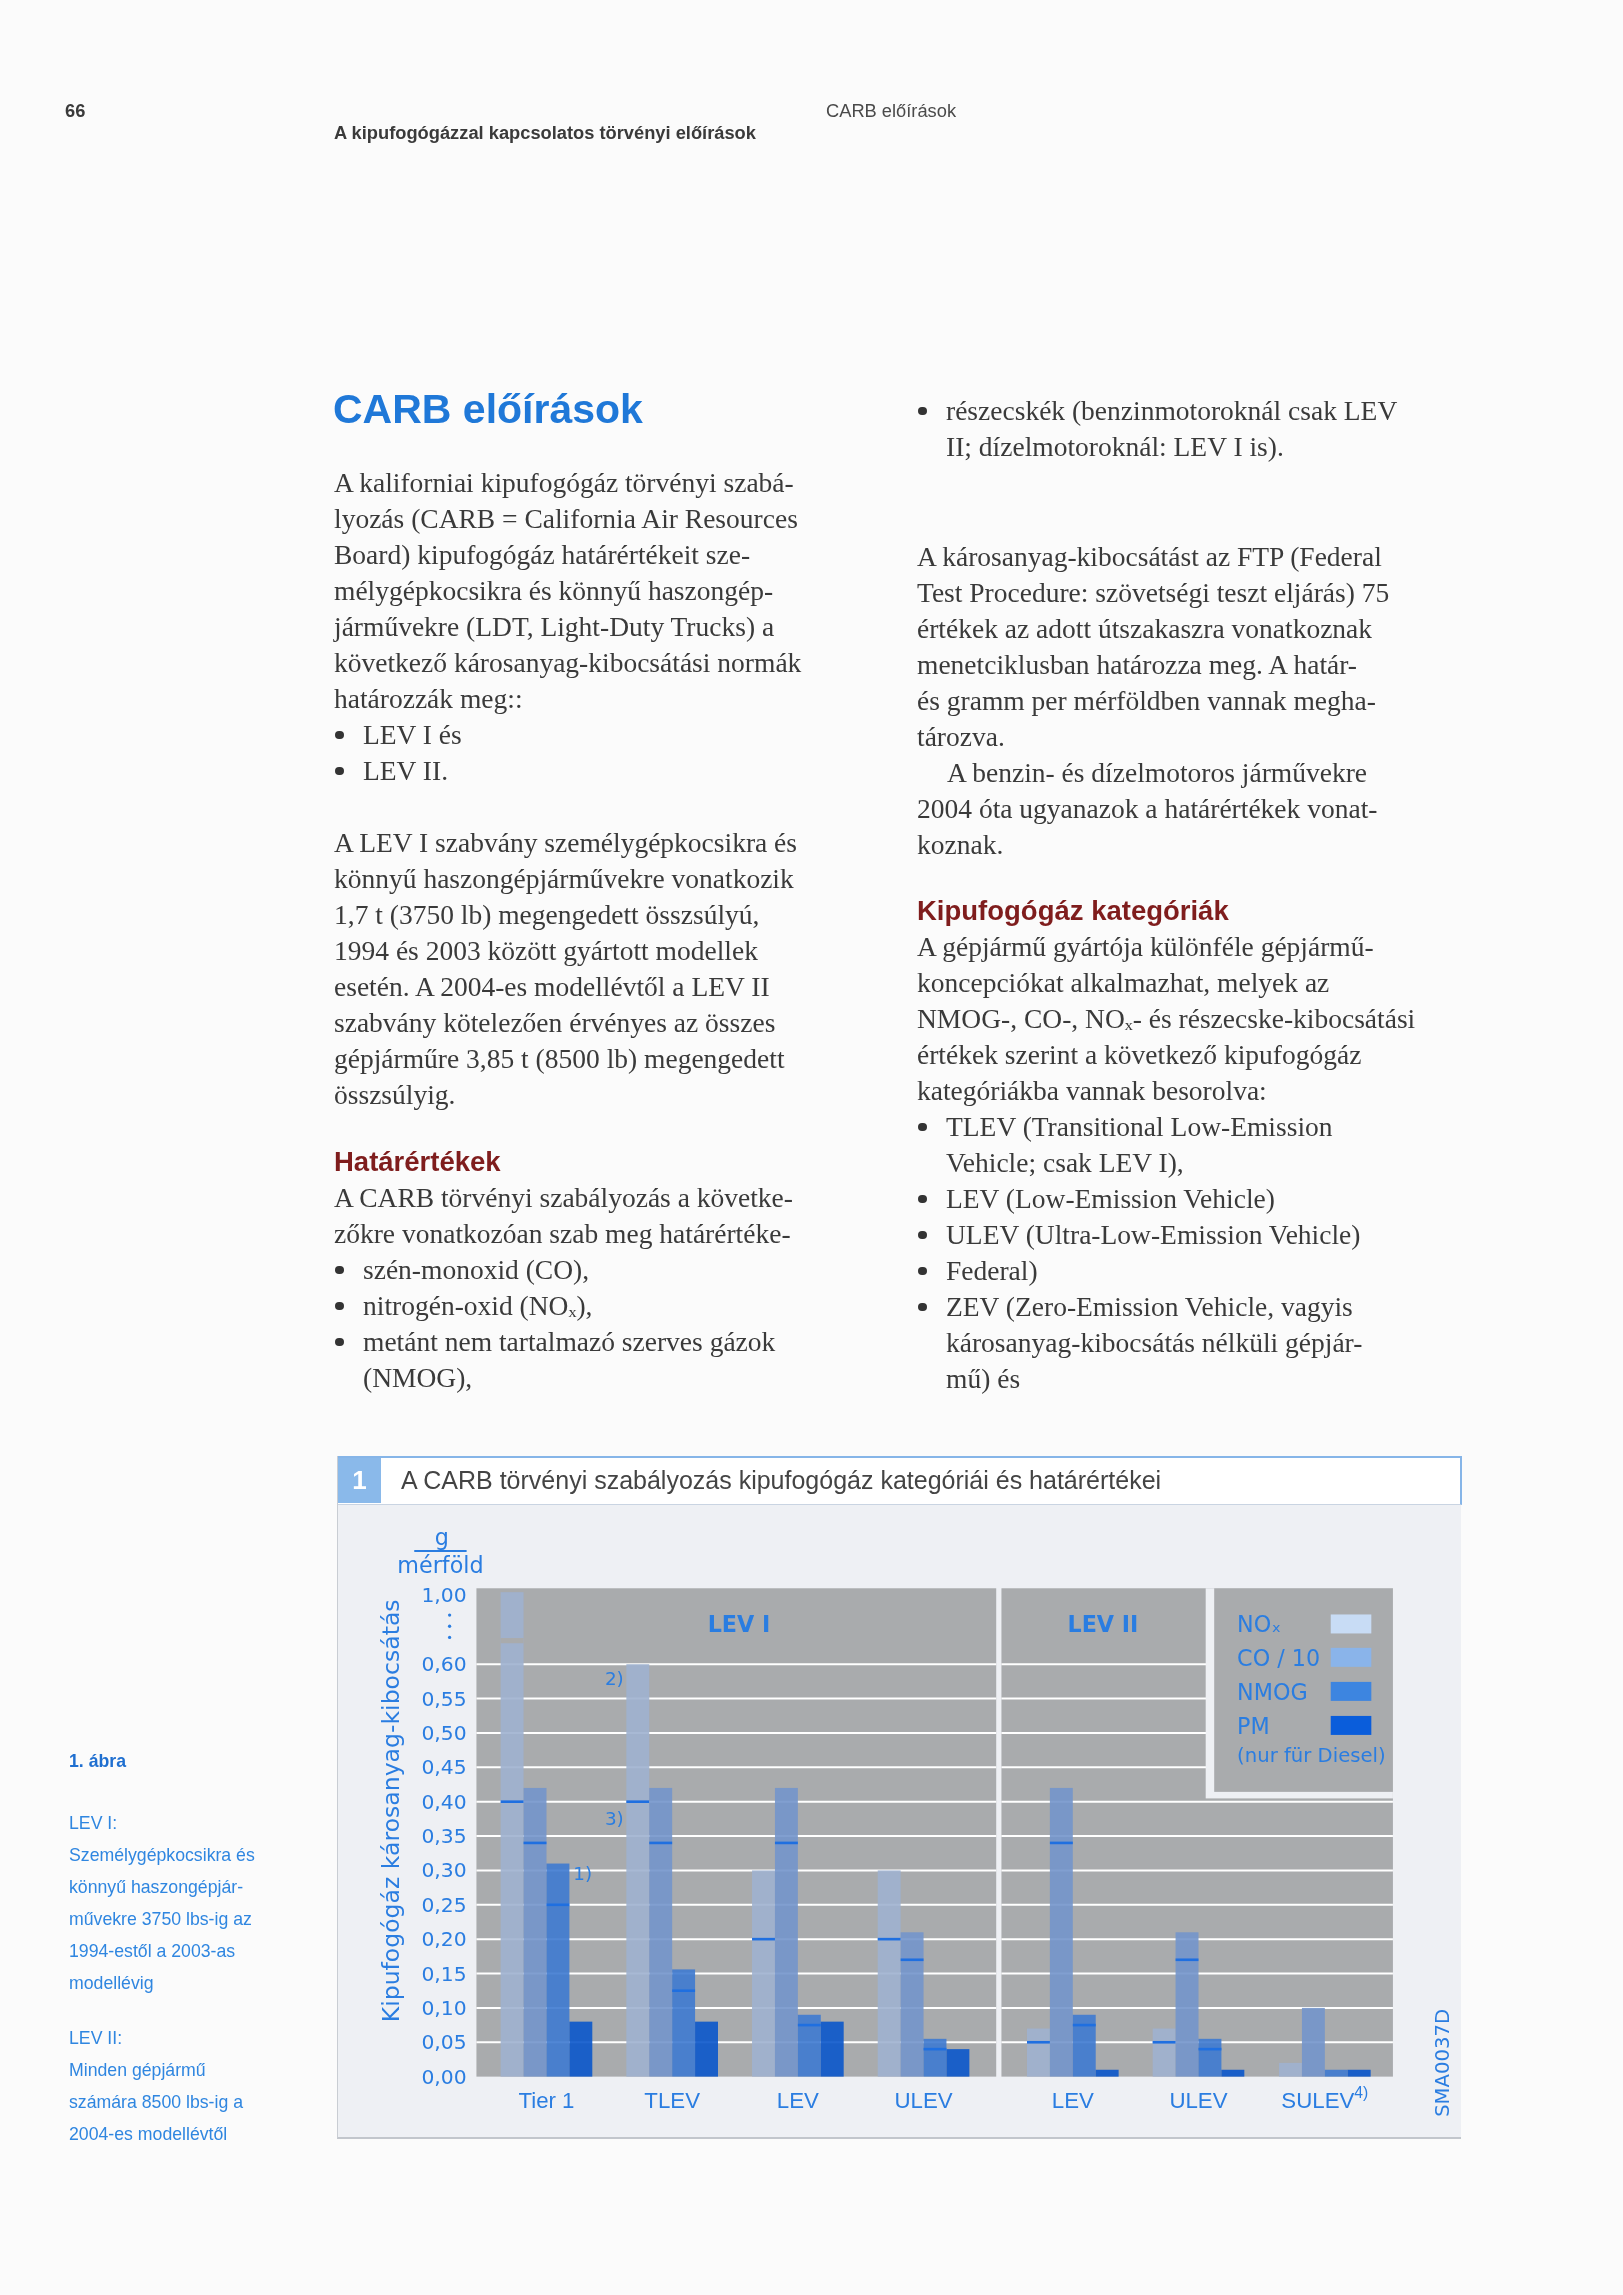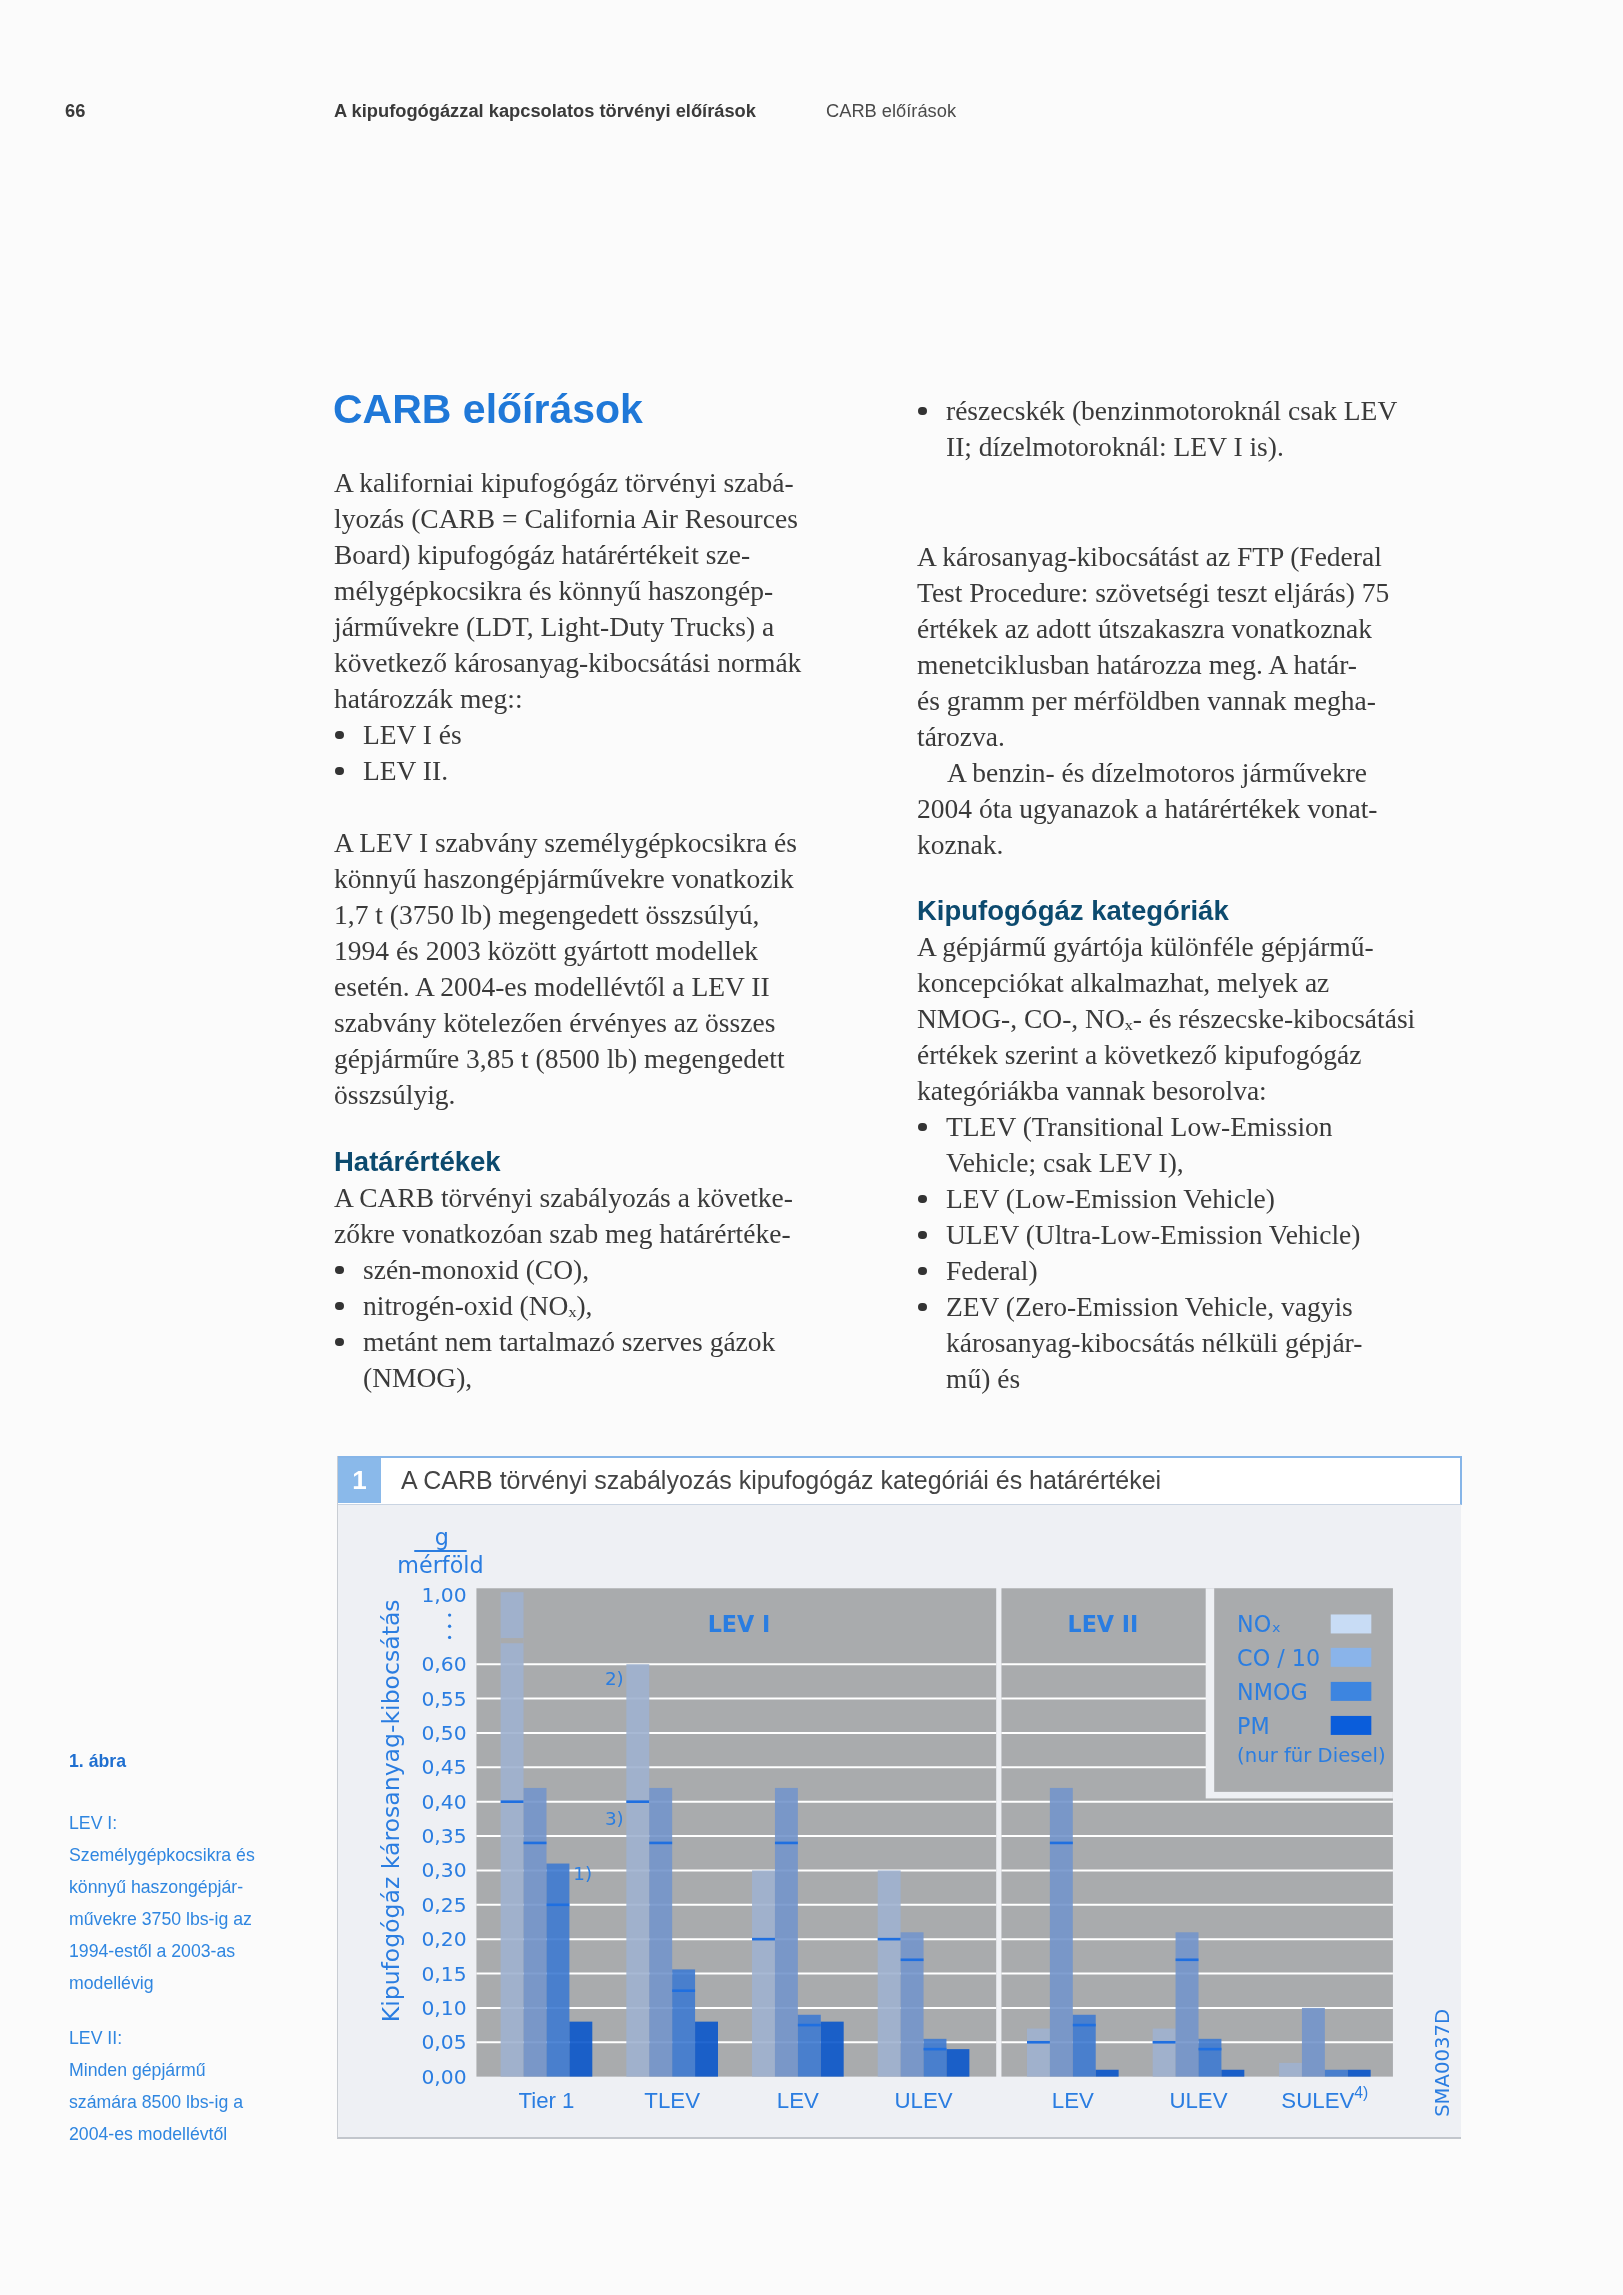--- a/index.html
+++ b/index.html
@@ -3,41 +3,41 @@
 <meta charset="utf-8">
 <style>
   html,body{margin:0;padding:0;background:#fbfbfb;}
   #page{position:relative;width:1623px;height:2295px;background:#fbfbfb;overflow:hidden;}
   .hdr{position:absolute;top:98px;height:26px;line-height:26px;font-family:"Liberation Sans",sans-serif;font-size:18.3px;color:#4a4a4a;white-space:nowrap;}
   .hdr.b{font-weight:bold;color:#3a3a3a;}
   .title{position:absolute;left:333px;top:384px;font-family:"Liberation Sans",sans-serif;font-weight:bold;font-size:41px;line-height:50px;color:#1f78d8;white-space:nowrap;}
   .block{position:absolute;width:563px;}
   .ln{height:36px;line-height:36px;white-space:nowrap;font-family:"Liberation Serif","DejaVu Serif",serif;font-size:27.5px;color:#3a3a3a;}
   .ind{padding-left:30px;}
-  .h2{height:36px;line-height:36px;white-space:nowrap;font-family:"Liberation Sans",sans-serif;font-weight:bold;font-size:27.5px;color:#0c4a6e;}
+  .h2{height:36px;line-height:36px;white-space:nowrap;font-family:"Liberation Sans",sans-serif;font-weight:bold;font-size:27.5px;color:#7f1d1d;}
   .bul{position:relative;padding-left:29px;}
   .bul .dot{position:absolute;left:1.3px;top:13.7px;width:8.5px;height:8.5px;border-radius:50%;background:#333;}
   .cap{position:absolute;left:69px;width:249px;}
   .cl{height:32px;line-height:32px;white-space:nowrap;font-family:"Liberation Sans",sans-serif;font-size:17.7px;color:#2f86e0;}
   .cl.b{font-weight:bold;color:#1f6fd0;}
   #figure{position:absolute;left:337px;top:1456px;width:1124px;height:683px;background:#eef0f4;border-left:1.3px solid #c9cdd3;border-bottom:2.6px solid #c2c6cc;box-sizing:border-box;}
   #fig-bar{position:absolute;left:0;top:0;width:1124px;height:49px;background:#ffffff;border-top:2.6px solid #86b5e8;border-right:2px solid #86b5e8;border-bottom:1.3px solid #c9d4e2;box-sizing:border-box;}
   #fig-num{position:absolute;left:0;top:0;width:43px;height:45px;background:#8ab9ea;color:#fff;font-family:"Liberation Sans",sans-serif;font-weight:bold;font-size:26px;line-height:45px;text-align:center;}
   #fig-title{position:absolute;left:63px;top:0;height:45px;line-height:45px;font-family:"Liberation Sans",sans-serif;font-size:25px;color:#444;white-space:nowrap;}
   #chart-svg{position:absolute;left:337px;top:1505px;}
   .ct{font-family:"DejaVu Sans",sans-serif;fill:#2a7de1;}
   .cx{font-family:"Liberation Sans",sans-serif;fill:#2a7de1;}
 </style>
 </head>
 <body>
 
 <div id="page">
 
   <div class="hdr b" style="left:65px;">66</div>
-  <div class="hdr b" style="left:334px;">A kipufogógázzal kapcsolatos törvényi előírások</div>
+  <div class="hdr b" style="left:334px;margin-top:22px;">A kipufogógázzal kapcsolatos törvényi előírások</div>
   <div class="hdr" style="left:826px;">CARB előírások</div>
 
   <div class="title">CARB előírások</div>
 
   <div class="block" style="left:334px;top:465px;">
     <div class="ln">A kaliforniai kipufogógáz törvényi szabá-</div>
     <div class="ln">lyozás (CARB = California Air Resources</div>
     <div class="ln">Board) kipufogógáz határértékeit sze-</div>
     <div class="ln">mélygépkocsikra és könnyű haszongép-</div>
     <div class="ln">járművekre (LDT, Light-Duty Trucks) a</div>

